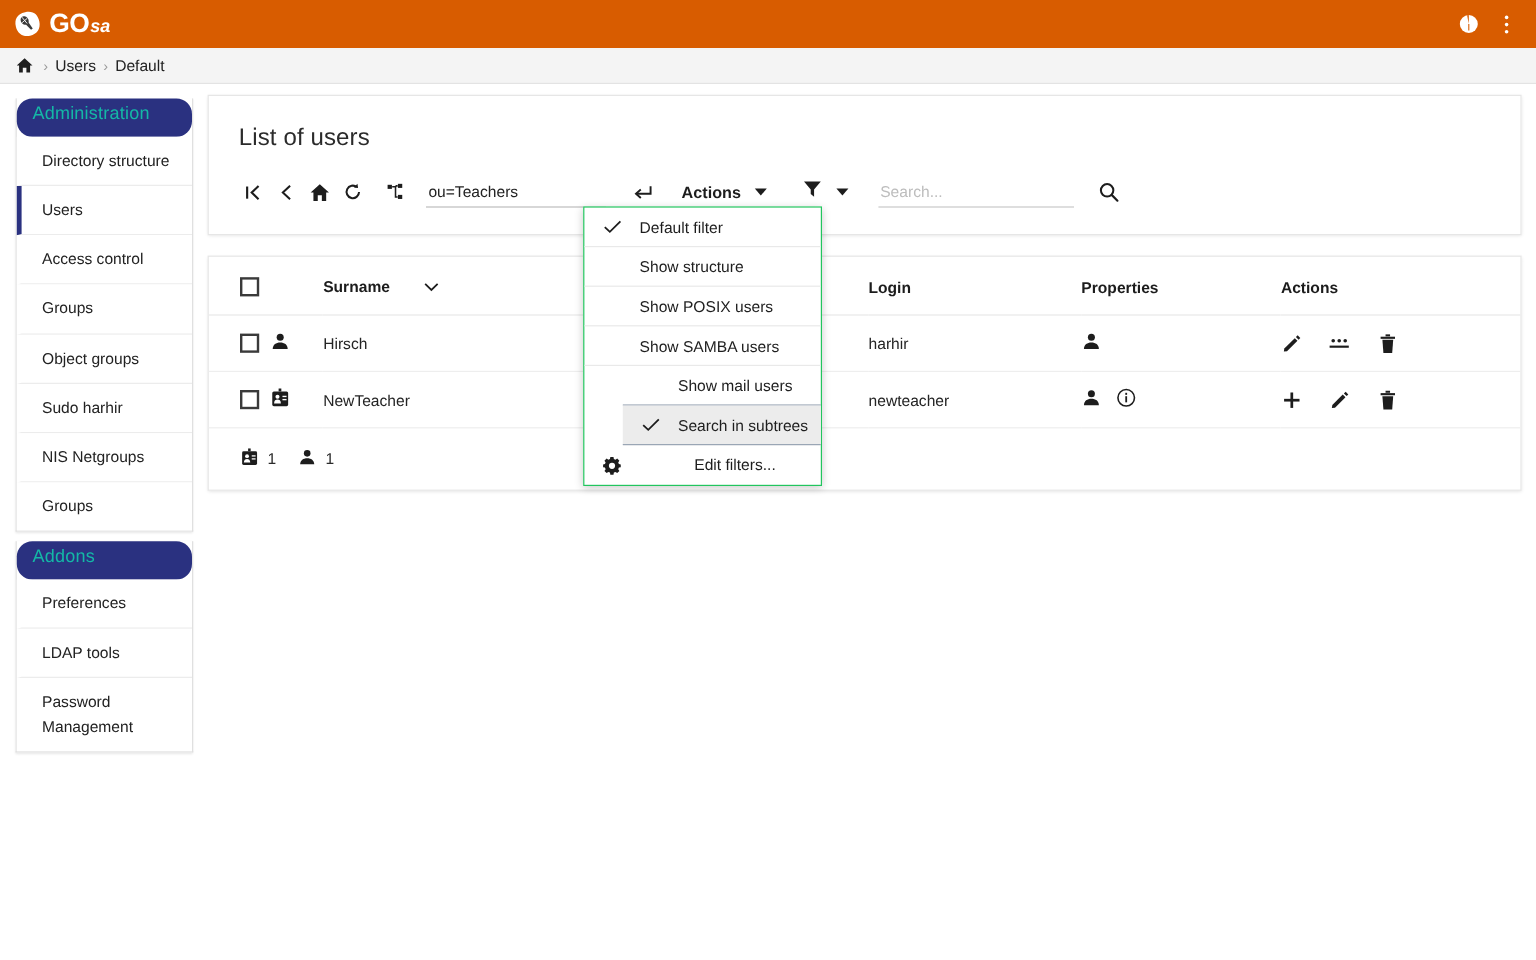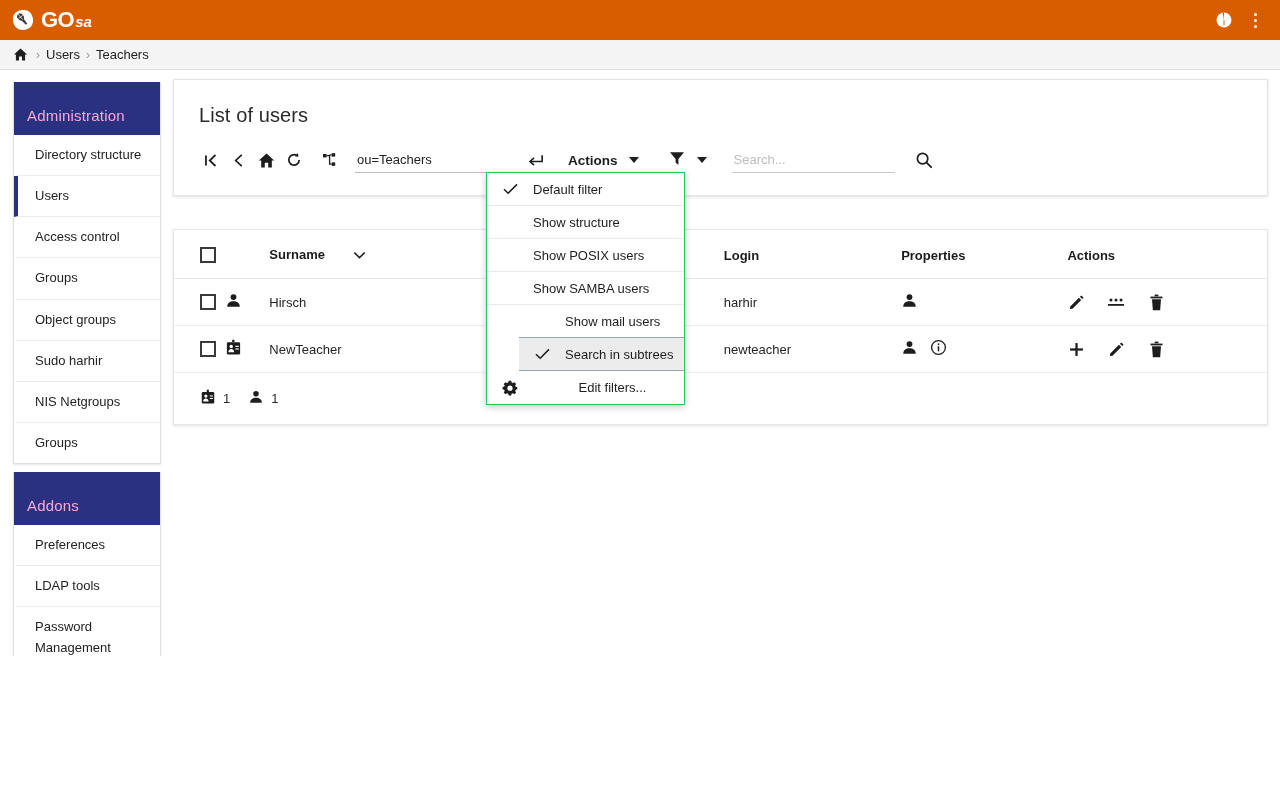--- a/index.html
+++ b/index.html
@@ -38,38 +38,38 @@
     font-size: 13px; color: #222;
   }
   .crumb-sep { color:#9b9b9b; margin: 0 6px; font-size: 12px; }
   .crumb-link { color: #222; text-decoration: none; }
   .home-ico { display:inline-block; width:15px; height:15px; margin-right:2px; }
 
   
   .sidebar { position: absolute; left: 13px; top: 82px; width: 148px; }
   .side-group { background:#fff; border:1px solid #e0e0e0; border-top:none; margin-bottom: 8px; box-shadow: 0 1px 2px rgba(0,0,0,0.10); }
   .side-head {
-    background: #2a3180; color: #f9a8d4; font-size: 15px;
-    padding: 25px 0 11px 13px; letter-spacing: .2px;
+    background: #2a3180; color: #14b8a6; font-size: 15px;
+    padding: 4px 0 11px 13px; letter-spacing: .2px; border-radius: 13px;
   }
   .side-item {
     font-size: 13px; color: #222; padding: 10px 8px 10px 17px;
     border-bottom: 1px solid #ececec; border-left: 4px solid transparent;
     line-height: 1.55; cursor: pointer; background:#fff;
   }
   .side-item:last-child { border-bottom: none; }
   .side-item.active { border-left-color: #2a3180; }
 
   
   .card {
     position: absolute; background: #fff; border: 1px solid #e6e6e6;
     box-shadow: 0 1px 3px rgba(0,0,0,0.13);
   }
   #header-card { left: 173px; top: 79px; width: 1095px; height: 117px; }
-  #table-card  { left: 173px; top: 229px; width: 1095px; height: 196px; }
+  #table-card  { left: 173px; top: 213px; width: 1095px; height: 196px; }
 
   .page-title { font-size: 20px; color: #2b2b2b; padding: 24px 0 0 25px; letter-spacing:.1px; }
 
   .toolbar { display: flex; align-items: center; height: 34px; margin-top: 16px; padding-left: 23px; }
   .tb-ico { width: 26px; height: 26px; display:flex; align-items:center; justify-content:center; cursor:pointer; margin-right: 2px; }
   .tb-ico.gap { margin-right: 10px; }
   .base-input {
     width: 150px; border: none; border-bottom: 1px solid #bdbdbd; outline: none;
     font-family: "Liberation Sans", sans-serif; font-size: 13px; color:#222;
     padding: 4px 2px 5px 2px; background: transparent; margin-left: 10px;
@@ -173,21 +173,21 @@
 
   <div class="crumbbar">
     <span class="home-ico">
       <svg width="15" height="15" viewBox="0 0 16 16">
         <path d="M8 1.6 L15 8 L12.9 8 L12.9 14.4 L9.6 14.4 L9.6 10 L6.4 10 L6.4 14.4 L3.1 14.4 L3.1 8 L1 8 Z" fill="#1f1f1f"></path>
       </svg>
     </span>
     <span class="crumb-sep">›</span>
     <a class="crumb-link" href="#">Users</a>
     <span class="crumb-sep">›</span>
-    <a class="crumb-link" href="#">Teachers</a>
+    <a class="crumb-link" href="#">Default</a>
   </div>
 
   <div class="sidebar">
 
     <div class="side-group">
       <div class="side-head">Administration</div>
       <div class="side-item">
         <span>Directory structure</span>
       </div>
       <div class="side-item active">

